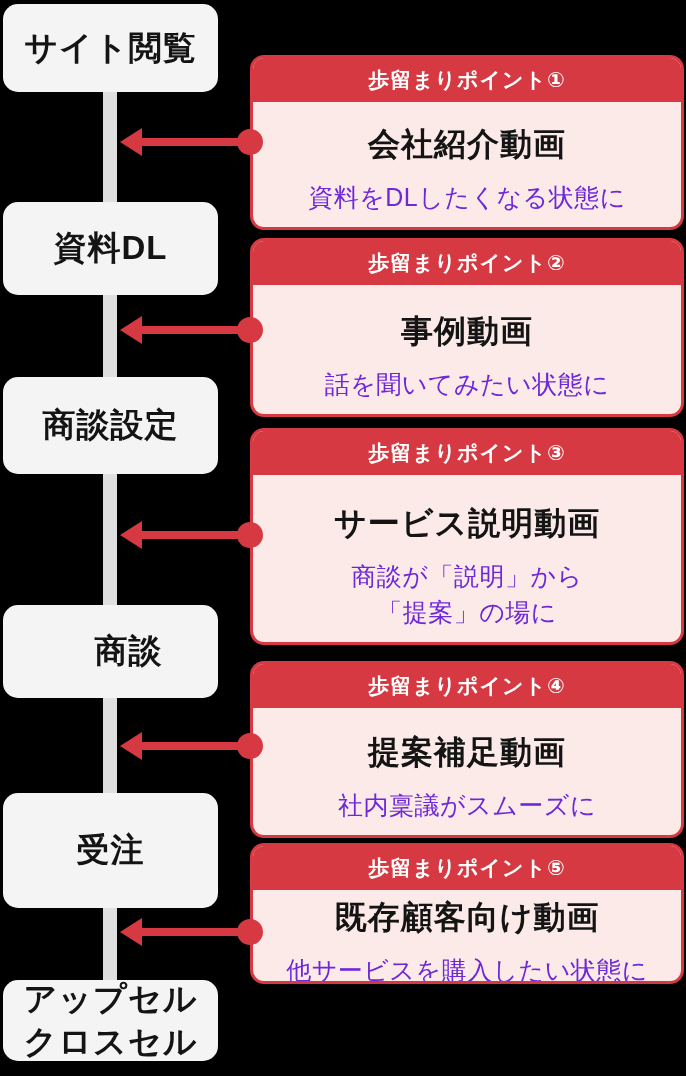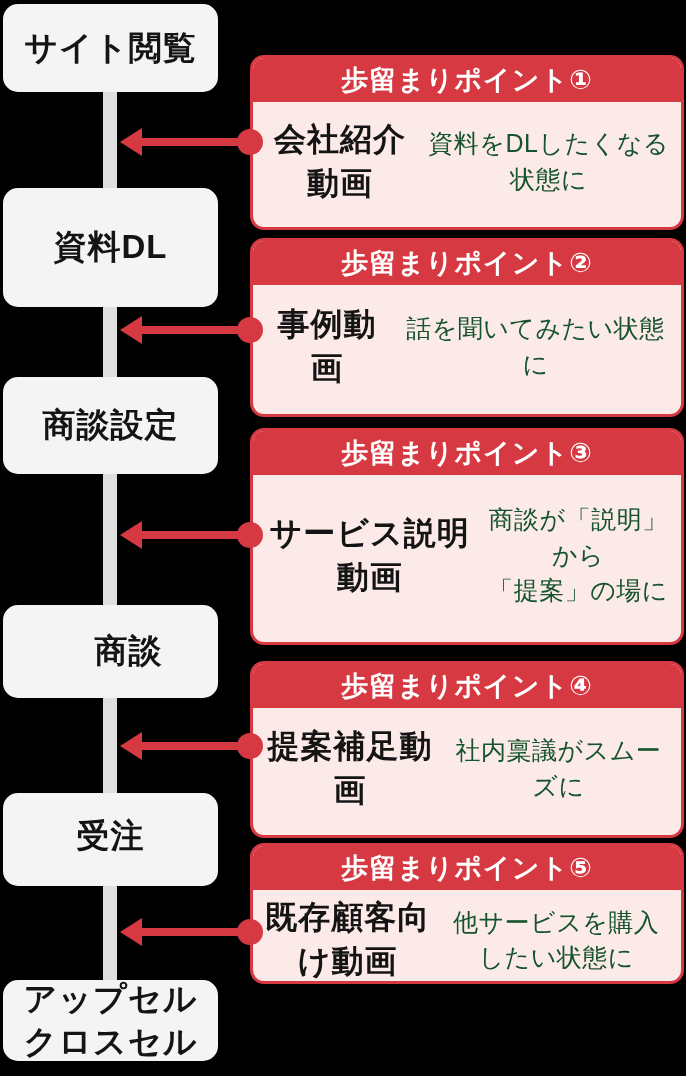--- a/index.html
+++ b/index.html
@@ -35,24 +35,24 @@
     border-radius:15px;
     display:flex;align-items:center;justify-content:center;
     color:var(--text_dark);
     font-size:33px;font-weight:700;
     text-align:center;line-height:1.3;
     white-space:pre-line;
     letter-spacing:1px;
     z-index:2;
   }
   .stage1{top:4px;height:88px;}
-  .stage2{top:188px;height:119px;}
+  .stage2{top:202px;height:93px;}
   .stage3{top:377px;height:97px;}
   .stage4{top:605px;height:93px;padding-left:36px;}
-  .stage5{top:793px;height:93px;font-family:Liberation Mono, monospace;}
+  .stage5{top:793px;height:115px;}
   .stage6{top:980px;height:81px;}
   
   .card{
     position:absolute;
     left:250px;width:434px;
     background:var(--pink);
     border:3px solid var(--red);
     border-radius:14px;
     overflow:hidden;
     display:flex;flex-direction:column;
@@ -61,39 +61,39 @@
   .card1{top:55px;height:175px;}
   .card2{top:238px;height:179px;}
   .card3{top:428px;height:217px;}
   .card4{top:661px;height:177px;}
   .card5{top:843px;height:141px;}
   .card-header{
     background:var(--red);
     min-height:44px;
     display:flex;align-items:center;justify-content:center;
     color:var(--header_text);
-    font-size:27px;font-weight:700;
+    font-size:21px;font-weight:700;
     letter-spacing:1px;
     flex:0 0 auto;
   }
   .card-body{
     flex:1 1 auto;
-    display:flex;
+    display:flex;flex-direction:column;
     align-items:center;justify-content:flex-end;
     gap:13px;
     padding:6px 12px 12px;
   }
   .card-title{
     color:var(--text_dark);
     font-size:32px;font-weight:700;
     letter-spacing:1px;
     text-align:center;
   }
   .card-desc{
-    color:#14532d;
+    color:#6d28d9;
     font-size:25px;font-weight:500;
     line-height:1.42;
     text-align:center;
     white-space:pre-line;
     letter-spacing:0.5px;
   }
   
   .arrow{
     position:absolute;
     left:120px;width:143px;height:28px;

